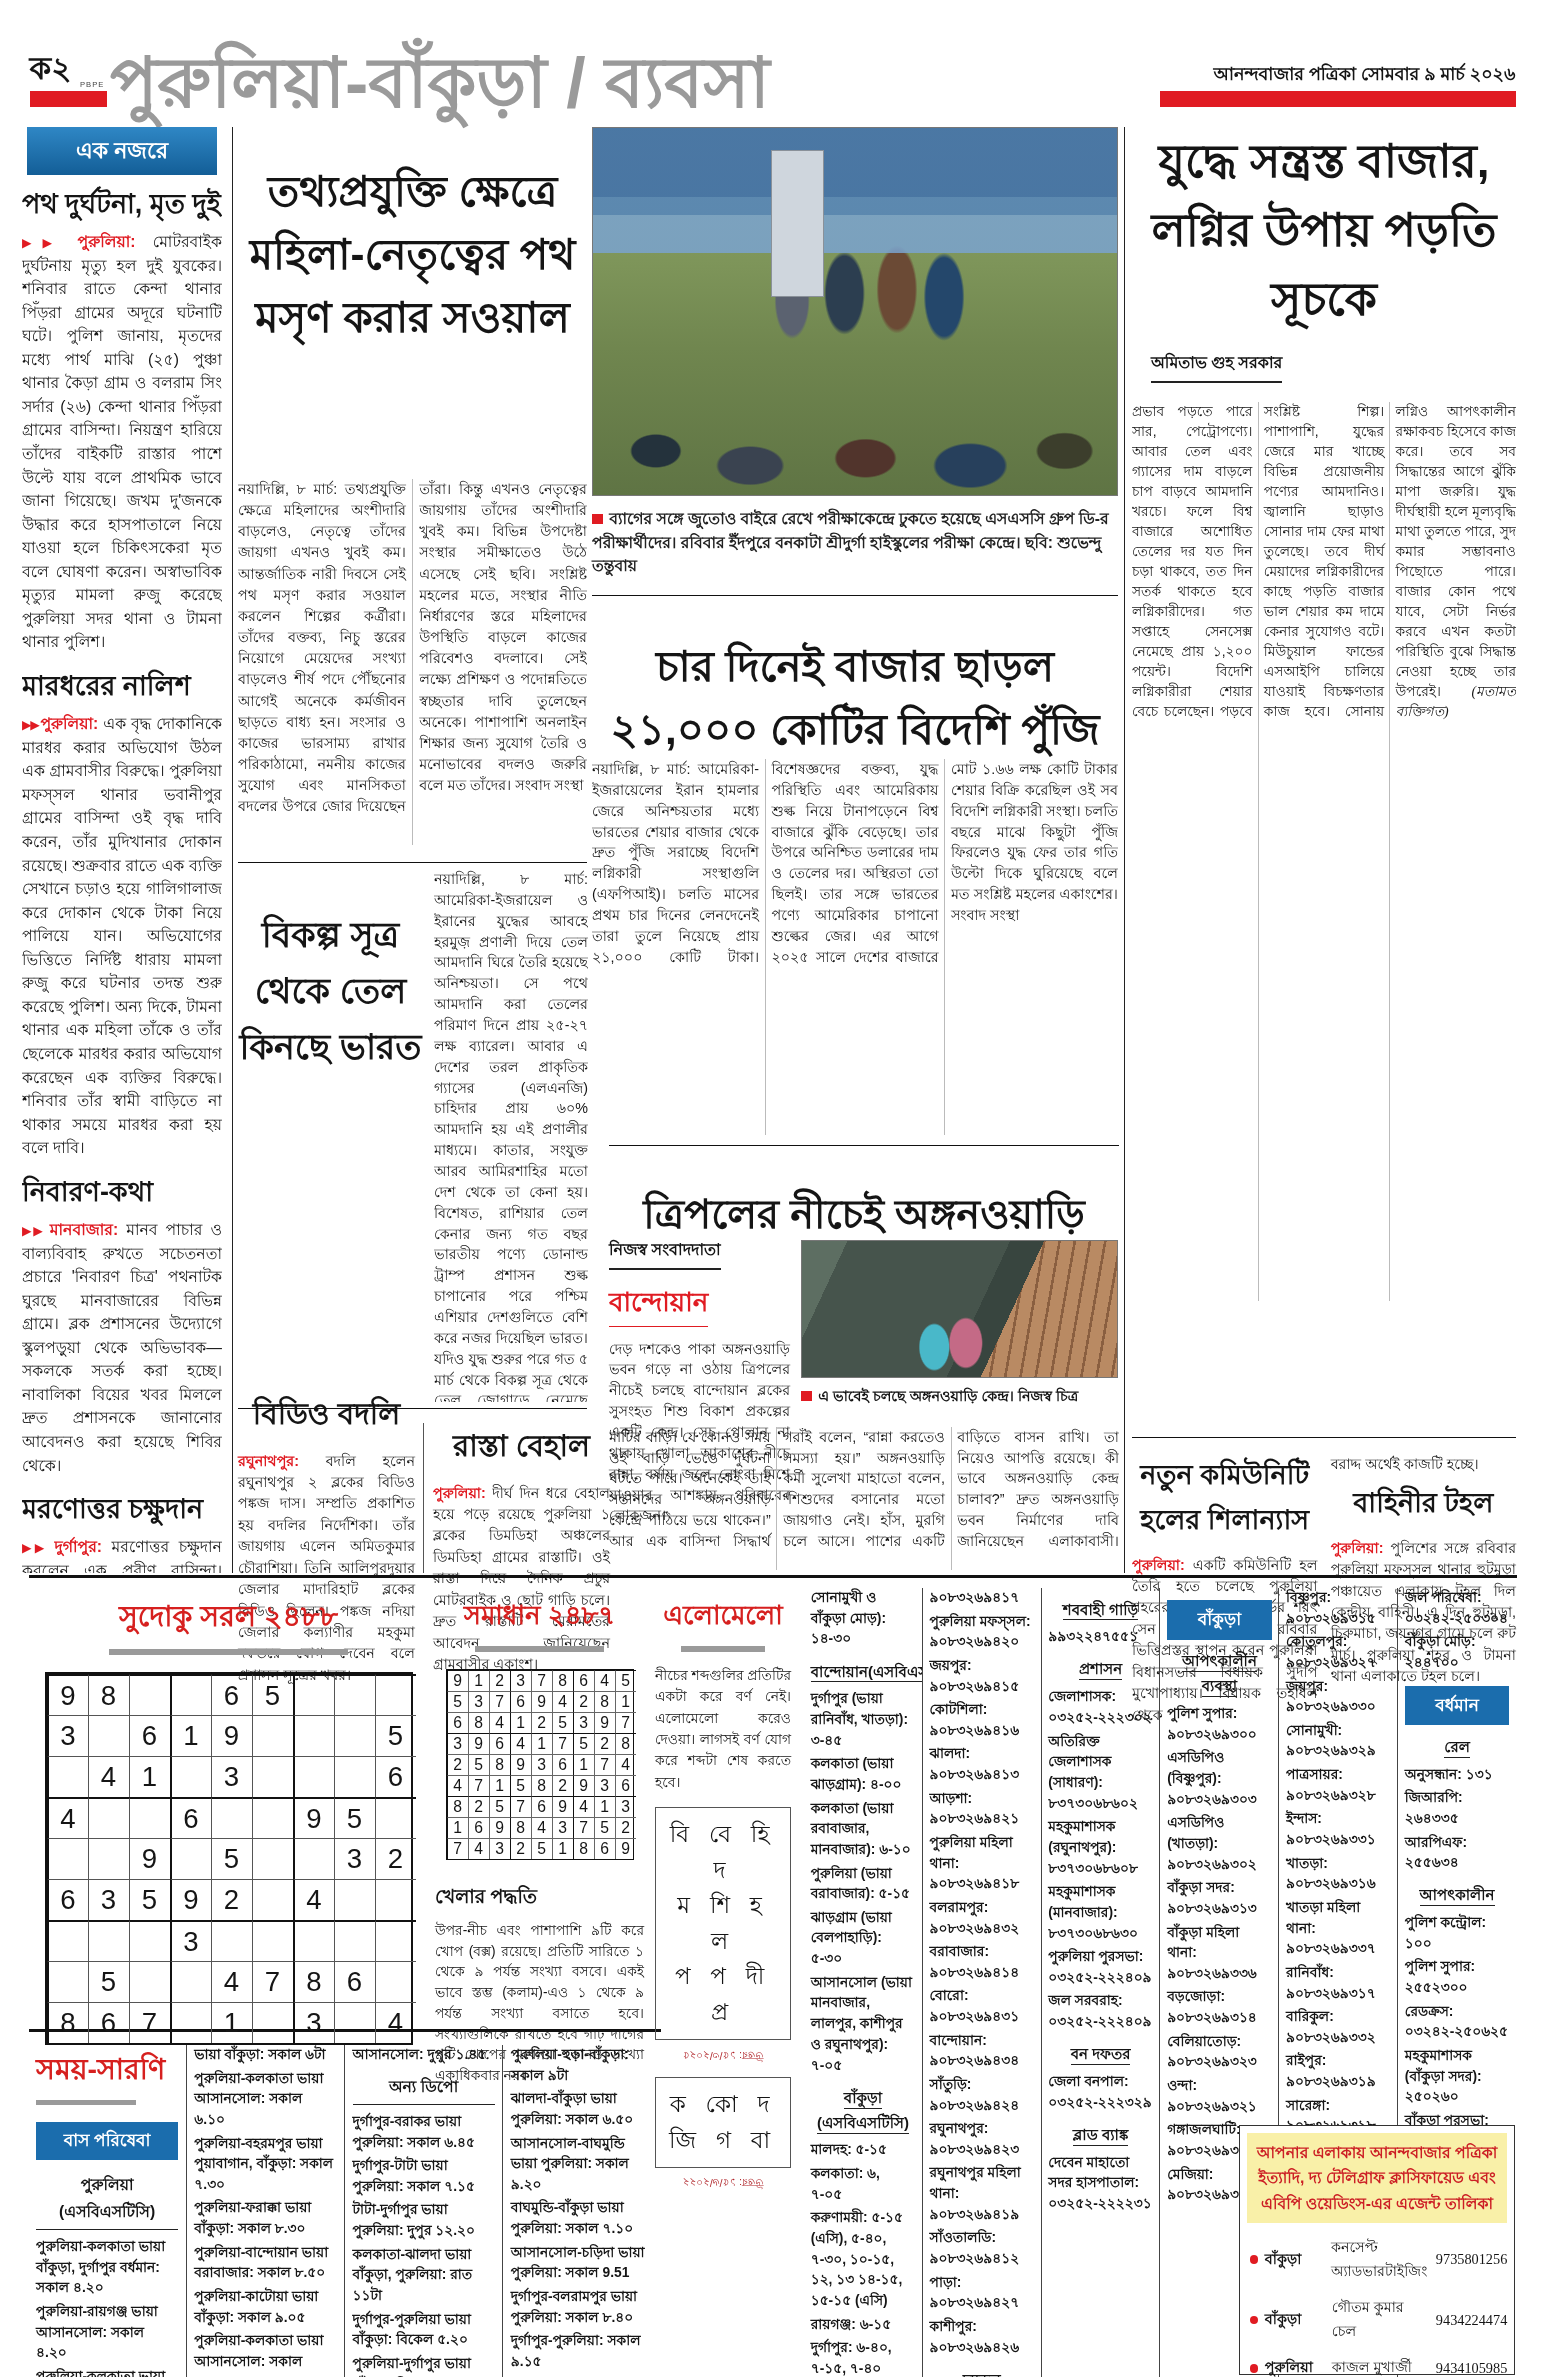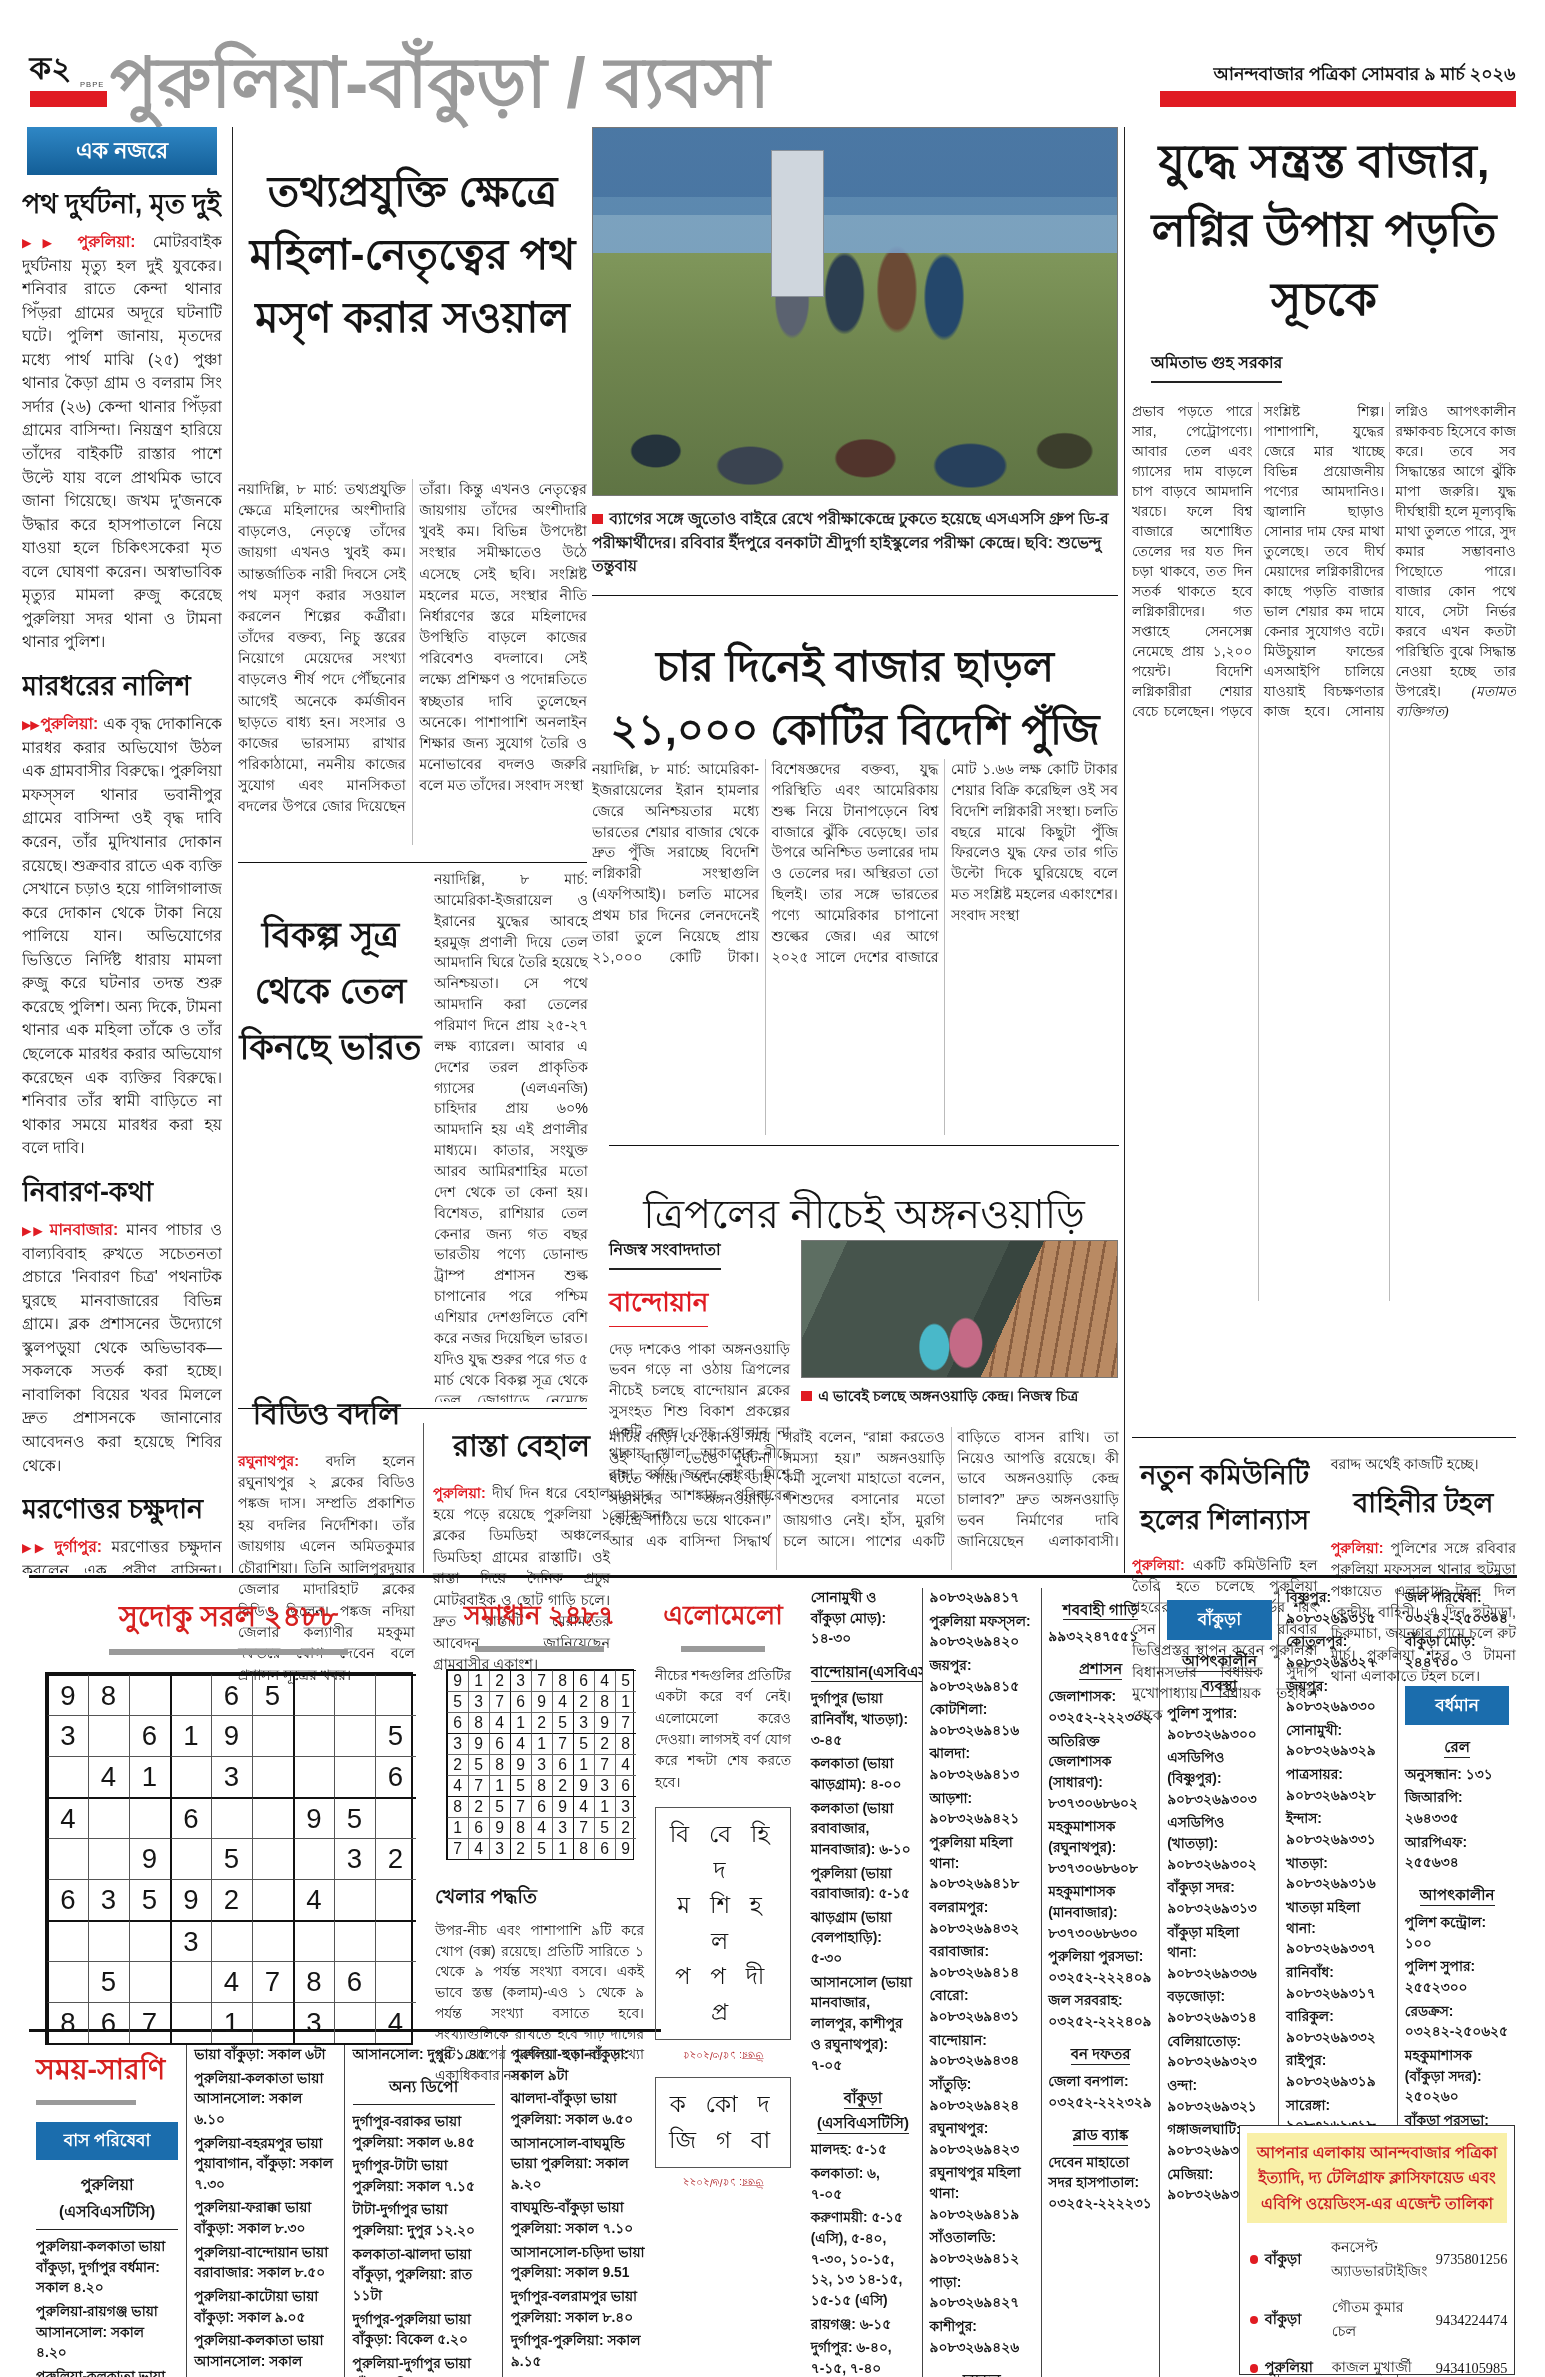--- a/index.html
+++ b/index.html
@@ -48,21 +48,21 @@
           background:linear-gradient(180deg,#3f6fae 0 55%,#5585bd 55% 70%,#7aa3cf 70% 100%);opacity:.85;}
   .photo1 .gate{position:absolute;left:34%;top:6%;width:10%;height:40%;background:#cfd6dd;border:1.9px solid #8a9199;}
   .caption1{position:absolute;left:354px;top:380px;width:526px;font-size:15.7px;line-height:1.5;font-weight:bold;color:#222;}
   .redsq{display:inline-block;width:10.5px;height:10.5px;background:#e01b22;margin-right:6.7px;}
   .market-head{position:absolute;left:354px;top:480px;width:526px;font-size:42px;font-weight:bold;line-height:1.5;text-align:center;}
   .market-body{position:absolute;left:354px;top:632px;width:526px;height:376px;font-size:14.3px;line-height:1.46;
                text-align:justify;column-count:3;column-gap:12.4px;column-rule:0.5px solid #bbb;overflow:hidden;}
   .oil-head{position:absolute;left:0;top:751px;width:185px;font-size:35px;font-weight:bold;line-height:1.6;text-align:center;}
   .oil-body{position:absolute;left:196px;top:742px;width:154px;height:533px;font-size:14.3px;line-height:1.46;
             text-align:justify;overflow:hidden;}
-  .angan-head{position:absolute;left:371px;top:1029px;width:510px;font-size:40px;font-weight:normal;text-align:center;}
+  .angan-head{position:absolute;left:371px;top:1029px;width:510px;font-size:40px;font-weight:bold;text-align:center;}
   .byline{font-size:16px;font-weight:bold;border-bottom:2.9px double #222;display:inline-block;padding-bottom:3.8px;}
   .angan-intro{position:absolute;left:371px;top:1110px;width:181px;}
   .angan-place{color:#e01b22;font-size:26px;font-weight:bold;margin-top:12.4px;border-bottom:1.4px solid #e01b22;display:inline-block;}
   .angan-lead{font-size:14.3px;line-height:1.46;text-align:justify;margin-top:11.4px;}
   .photo2{position:absolute;left:563px;top:1113px;width:317px;height:138px;border:0.5px solid #777;
           background:
             radial-gradient(28.5px 43px at 52% 75%,#c46a86 0 55%,transparent 60%),
             radial-gradient(26px 40px at 42% 78%,#49b8c9 0 55%,transparent 60%),
             linear-gradient(115deg,#5d6e62 0 12%,#46544c 12% 55%,#38453f 55% 64%,transparent 64%),
             repeating-linear-gradient(100deg,#b98a63 0 12.4px,#8a5f40 12.4px 15px),

